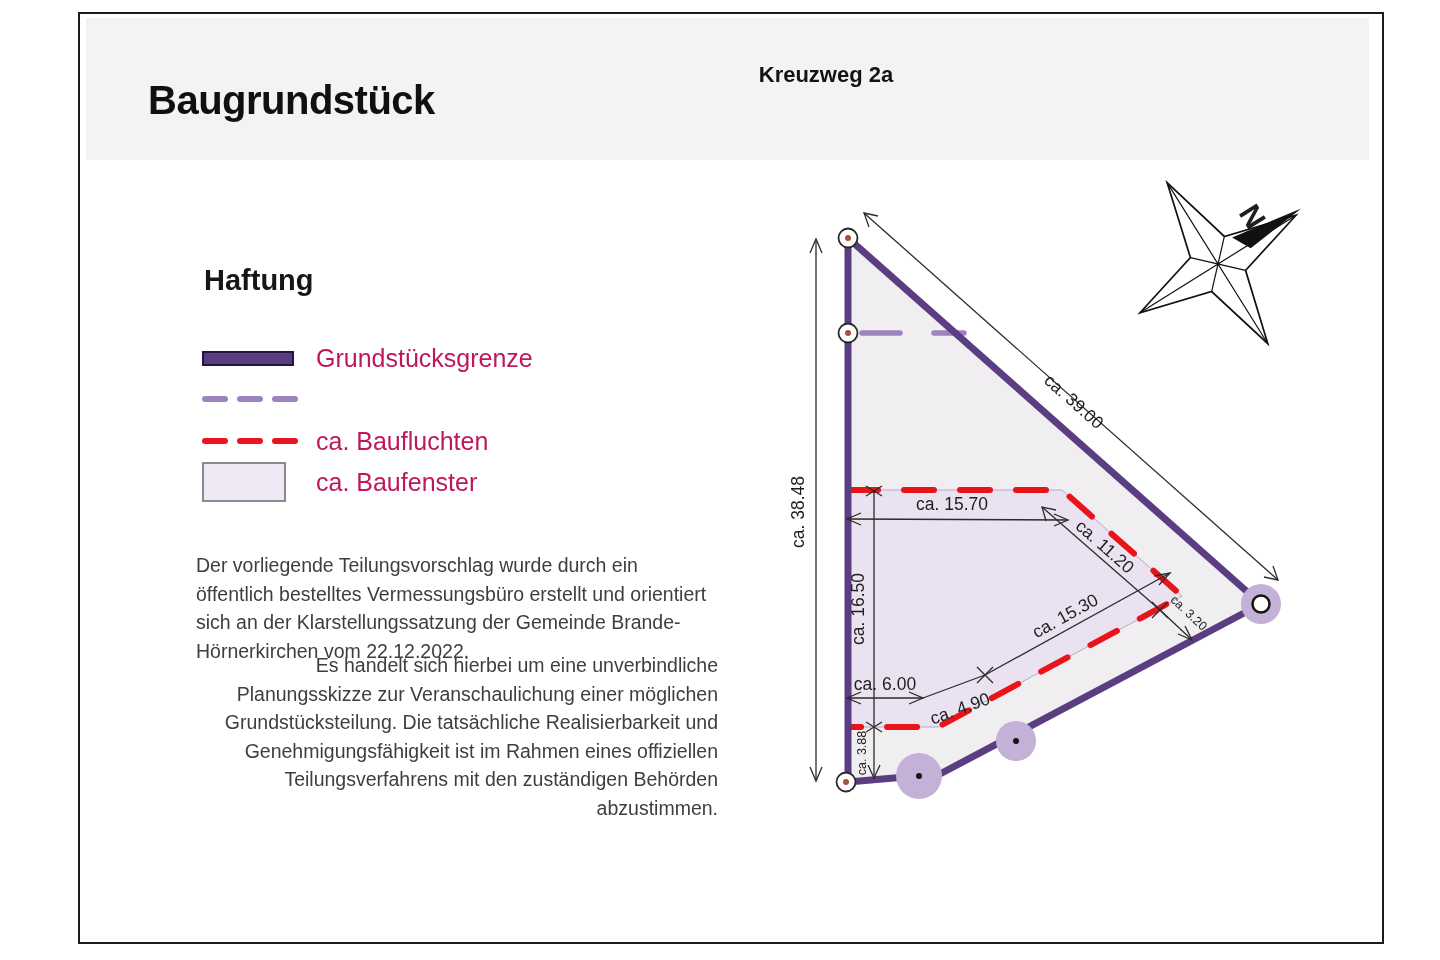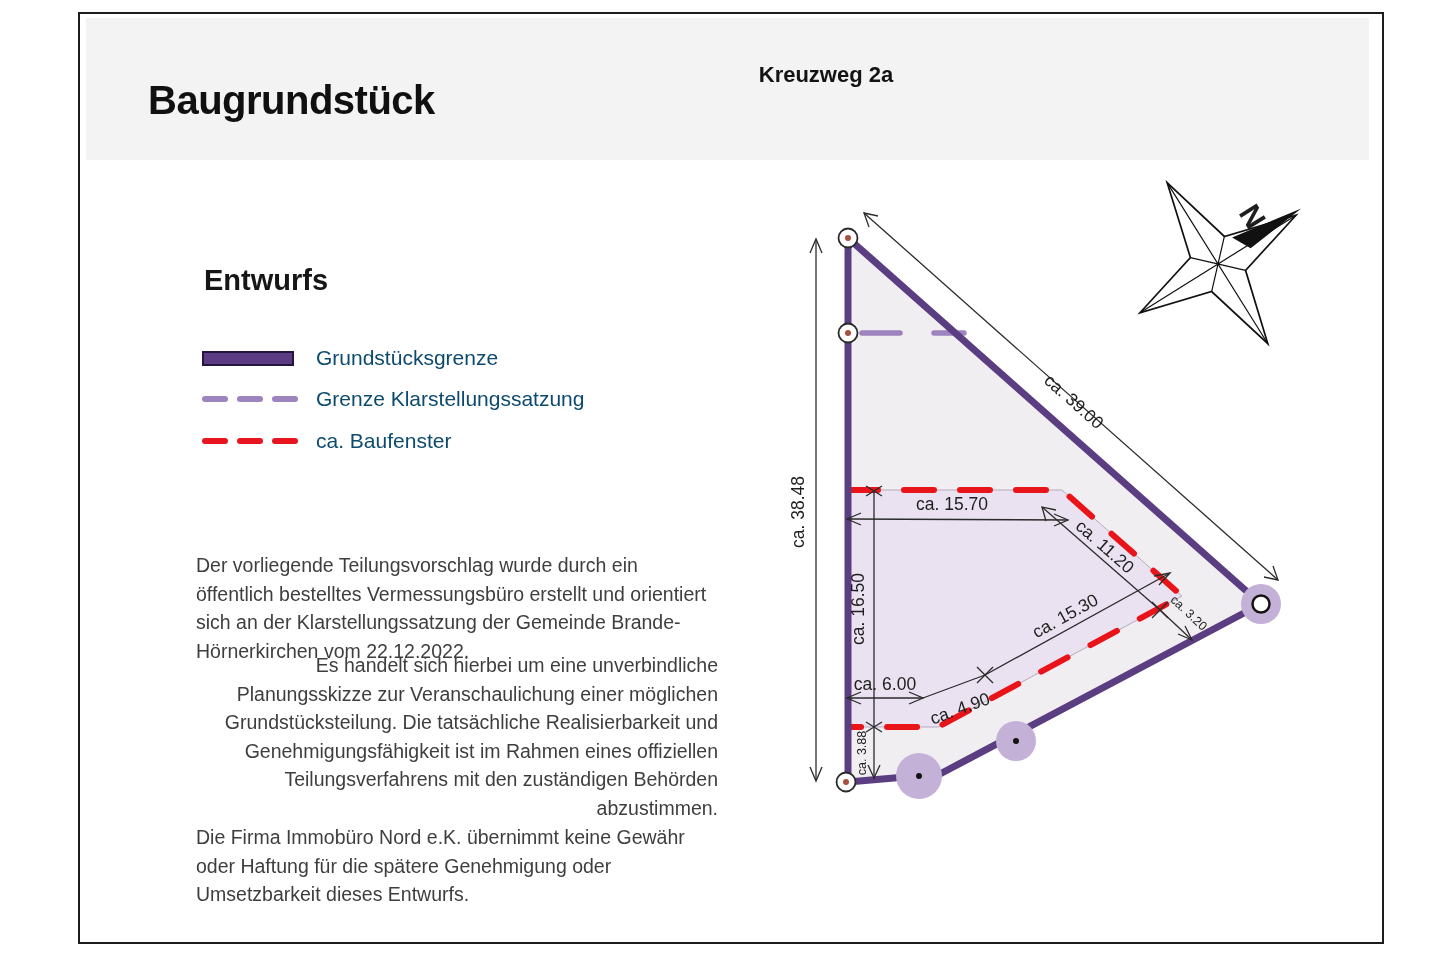--- a/index.html
+++ b/index.html
@@ -8,21 +8,21 @@
   .page{position:absolute;left:78px;top:12px;width:1306px;height:932px;background:#ffffff;
         border:2px solid #1c1c1c;box-sizing:border-box;}
   .header-band{position:absolute;left:6px;top:4px;right:13px;height:142px;background:#f3f3f3;}
   .page-title{position:absolute;left:62px;top:60px;font-size:40px;font-weight:bold;color:#101010;
               letter-spacing:-0.5px;white-space:nowrap;}
   .address{position:absolute;left:460px;top:38px;width:560px;text-align:center;color:#131313;
            font-size:22px;font-weight:bold;line-height:37px;}
   .legend-title{position:absolute;left:124px;top:250px;font-size:29px;font-weight:bold;color:#161616;}
   .legend-row{position:absolute;left:122px;height:42px;display:flex;align-items:center;}
   .legend-swatch-zone{width:96px;flex:0 0 96px;display:flex;align-items:center;}
-  .legend-label{margin-left:18px;font-size:21px;color:#0c4a6e;white-space:nowrap;}
+  .legend-label{margin-left:18px;font-size:25px;color:#be185d;white-space:nowrap;}
   .swatch-solid{width:92px;height:15px;background:#5b3c83;border:2px solid #241440;box-sizing:border-box;}
   .dash-row{display:flex;width:96px;justify-content:space-between;}
   .dash{width:26px;height:6px;border-radius:3px;}
   .dash-purple{background:#9d84bf;}
   .dash-red{background:#e81520;}
   .swatch-fill{width:84px;height:40px;background:#f0e9f5;border:2px solid #8a8a8a;box-sizing:border-box;}
   .note{position:absolute;left:116px;width:522px;font-size:19.5px;line-height:28.5px;color:#3e3e3e;}
   .plan-svg{position:absolute;left:690px;top:146px;}
   svg text{font-family:"Liberation Sans",sans-serif;fill:#1e1e1e;}
   .dimline{stroke:#2b2b2b;stroke-width:1.3;fill:none;}
@@ -35,55 +35,59 @@
 <div class="canvas">
   <div class="page">
 
     <div class="header-band">
       <div class="page-title">Baugrundstück</div>
       <div class="address">
         <div>Kreuzweg 2a</div>
       </div>
     </div>
 
-    <div class="legend-title">Entwurfs</div>
+    <div class="legend-title">Haftung</div>
 
     <div class="legend-row" style="top:323px;">
       <div class="legend-swatch-zone">
         <div class="swatch-solid"></div>
       </div>
       <div class="legend-label">Grundstücksgrenze</div>
     </div>
 
     <div class="legend-row" style="top:364px;">
       <div class="legend-swatch-zone">
         <div class="dash-row">
           <div class="dash dash-purple"></div>
           <div class="dash dash-purple"></div>
           <div class="dash dash-purple"></div>
         </div>
       </div>
-      <div class="legend-label">Grenze Klarstellungssatzung</div>
     </div>
 
     <div class="legend-row" style="top:406px;">
       <div class="legend-swatch-zone">
         <div class="dash-row">
           <div class="dash dash-red"></div>
           <div class="dash dash-red"></div>
           <div class="dash dash-red"></div>
         </div>
       </div>
+      <div class="legend-label">ca. Baufluchten</div>
+    </div>
+
+    <div class="legend-row" style="top:442px;height:52px;">
+      <div class="legend-swatch-zone">
+        <div class="swatch-fill"></div>
+      </div>
       <div class="legend-label">ca. Baufenster</div>
     </div>
 
-
     <div class="note" style="top:537px;">Der vorliegende Teilungsvorschlag wurde durch ein öffentlich bestelltes Vermessungsbüro erstellt und orientiert sich an der Klarstellungssatzung der Gemeinde Brande-Hörnerkirchen vom 22.12.2022.</div>
     <div class="note" style="top:637px;text-align:right;">Es handelt sich hierbei um eine unverbindliche Planungsskizze zur Veranschaulichung einer möglichen Grundstücksteilung. Die tatsächliche Realisierbarkeit und Genehmigungsfähigkeit ist im Rahmen eines offiziellen Teilungsverfahrens mit den zuständigen Behörden abzustimmen.</div>
-    <div class="note" style="top:809px;">Die Firma Immobüro Nord e.K. übernimmt keine Gewähr oder Haftung für die spätere Genehmigung oder Umsetzbarkeit dieses Entwurfs.</div>
 
     <svg class="plan-svg" width="640" height="710" viewBox="770 160 640 710">
 
       <polygon points="848,238 1261,604 940,774 848,782" fill="#f1eef2"></polygon>
 
       <polygon points="848,490 1062,490 1182,596 938,727 848,727" fill="#eae1f1" stroke="#b3abbd" stroke-width="1"></polygon>
       <path d="M848,490 L1062,490 L1182,596 L938,727 L848,727" fill="none" stroke="#e81419" stroke-width="6" stroke-dasharray="30 26" stroke-linecap="round"></path>
 
       <line x1="862" y1="333" x2="964" y2="333" stroke="#9d84bf" stroke-width="5.5" stroke-dasharray="38 34" stroke-linecap="round"></line>
 

